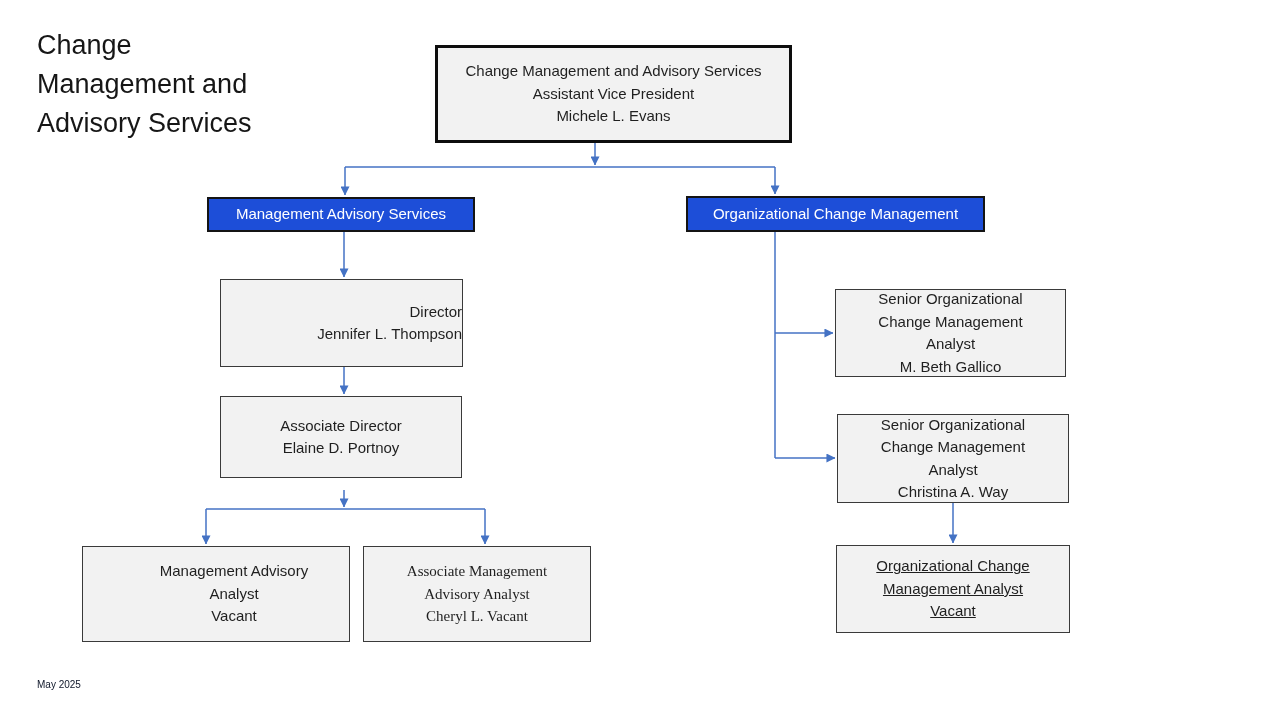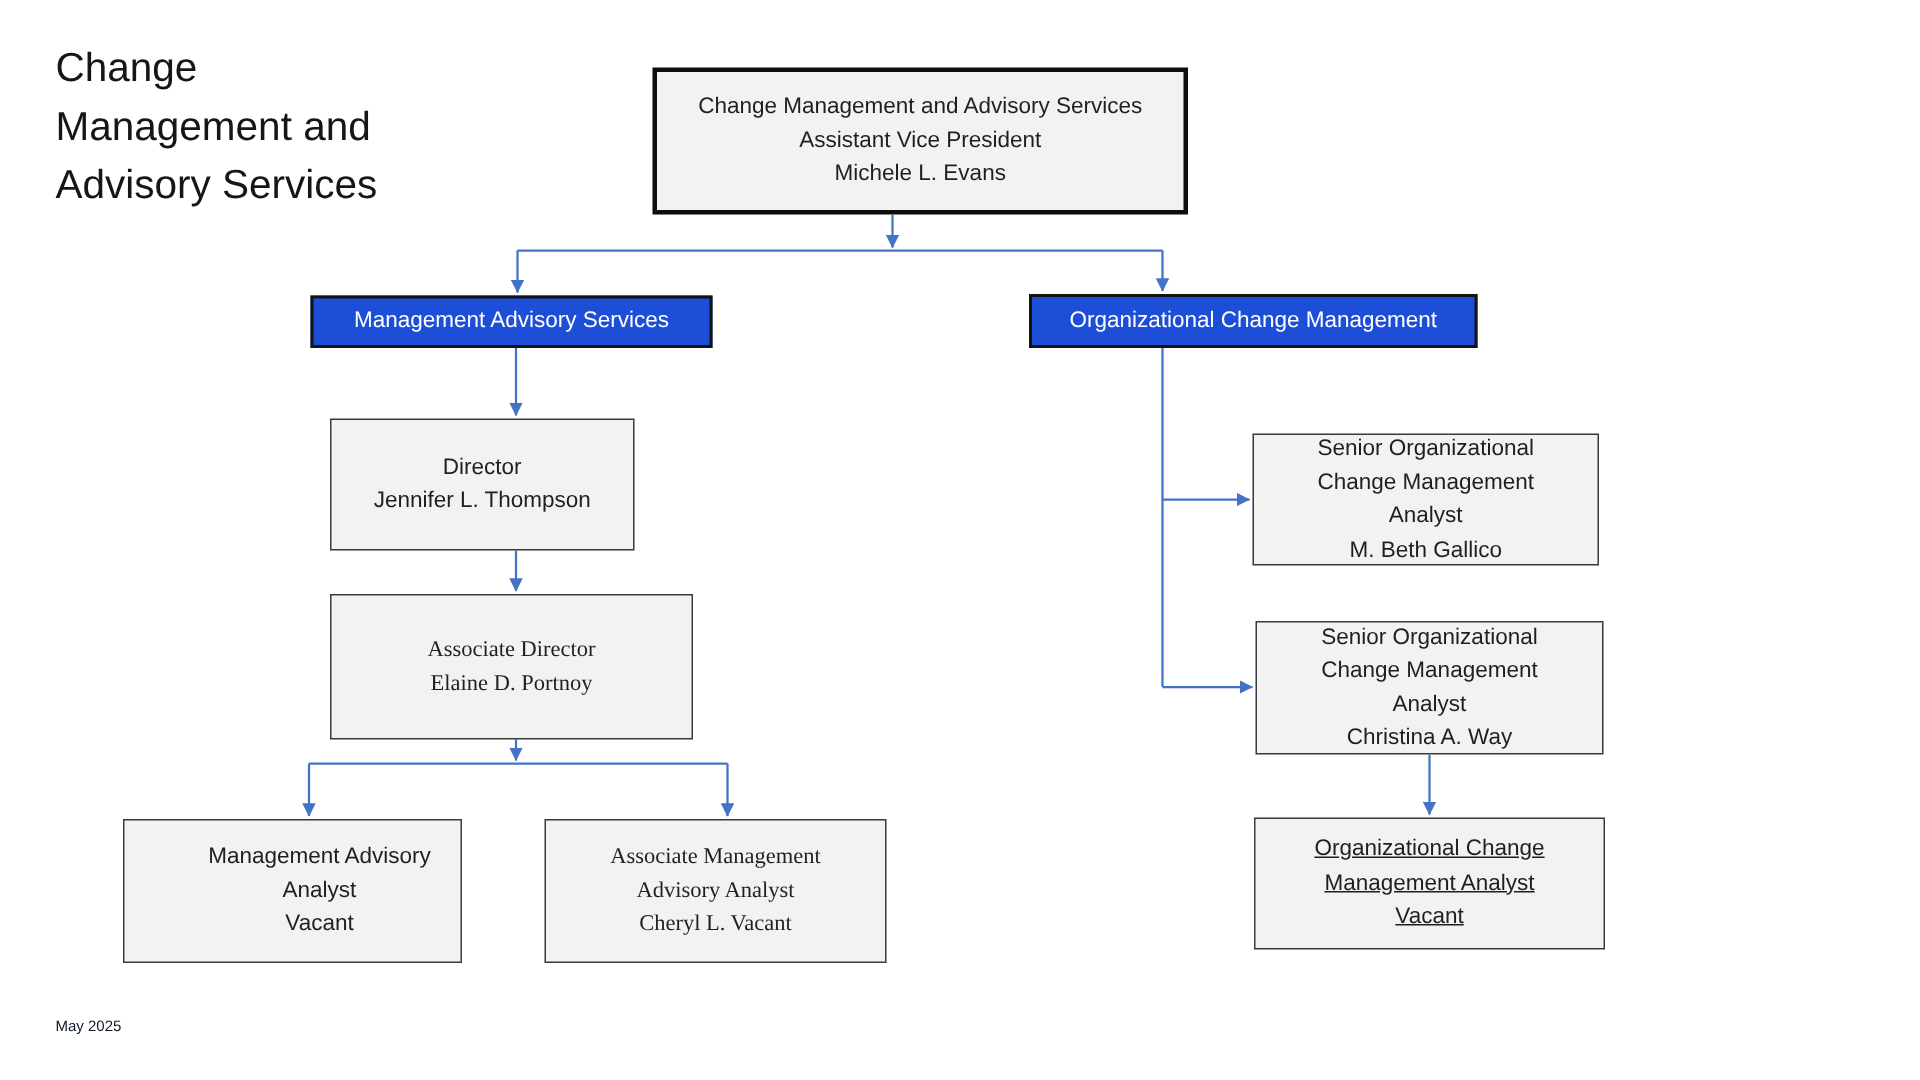--- a/index.html
+++ b/index.html
@@ -31,23 +31,23 @@
   .box .line{white-space:nowrap;}
   .box.root{border:3px solid #0d0d0d;}
   .box.dark{
     background:#1d4ed8;color:#ffffff;border:2px solid #141414;
     justify-content:center;
   }
   
   #node-root{left:435px;top:45px;width:357px;height:98px;}
   #node-mas-header{left:207px;top:197px;width:268px;height:35px;}
   #node-ocm-header{left:686px;top:196px;width:299px;height:36px;text-align:right;}
-  #node-director{left:220px;top:279px;width:203px;height:88px;}
-  #node-associate-director{left:220px;top:396px;width:242px;height:97px;font-family:Liberation Serif, serif;}
-  #node-maa-vacant{left:82px;top:546px;width:226px;height:96px;padding-left:36px;}
+  #node-director{left:220px;top:279px;width:243px;height:88px;align-items:flex-end;}
+  #node-associate-director{left:220px;top:396px;width:242px;height:82px;}
+  #node-maa-vacant{left:82px;top:546px;width:268px;height:96px;padding-left:36px;}
   #node-amaa-fuller{left:363px;top:546px;width:228px;height:96px;font-family:Liberation Serif, serif;}
   #node-socma-gallico{left:835px;top:289px;width:231px;height:88px;}
   #node-socma-way{left:837px;top:414px;width:232px;height:89px;}
   #node-ocma-vacant{left:836px;top:545px;width:234px;height:88px;text-decoration:underline;}
 </style>
 </head>
 <body>
 
 <div id="canvas">
 

